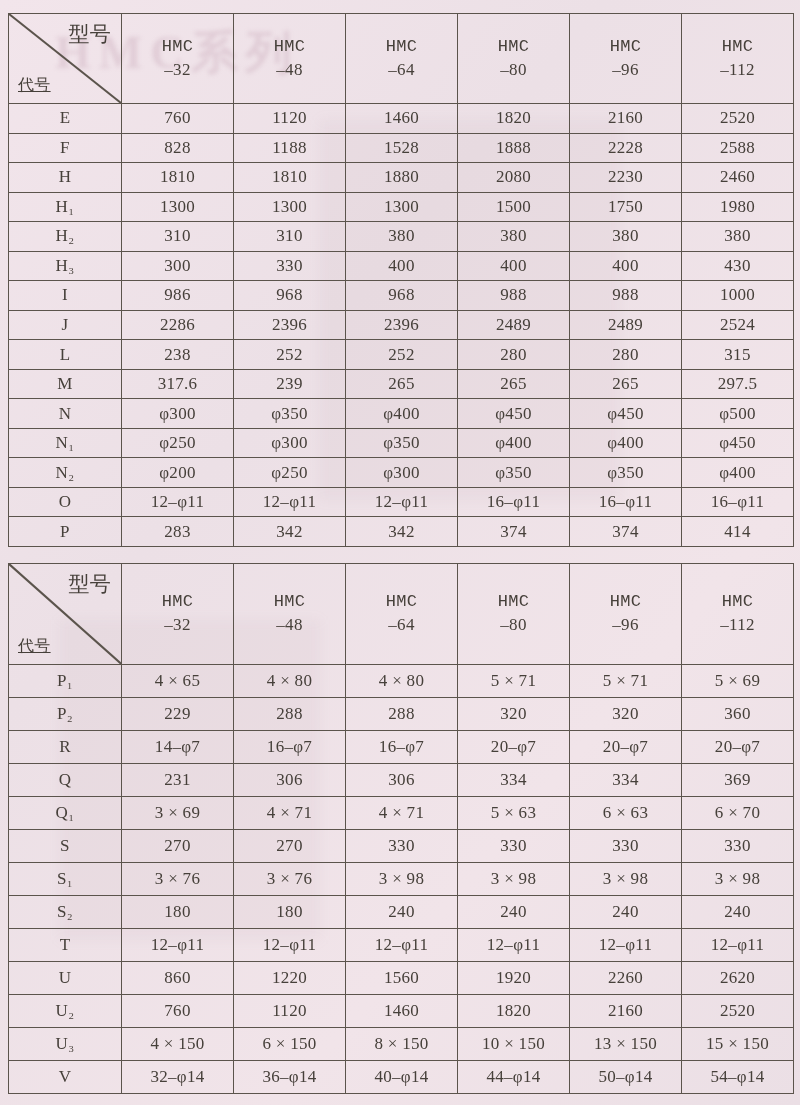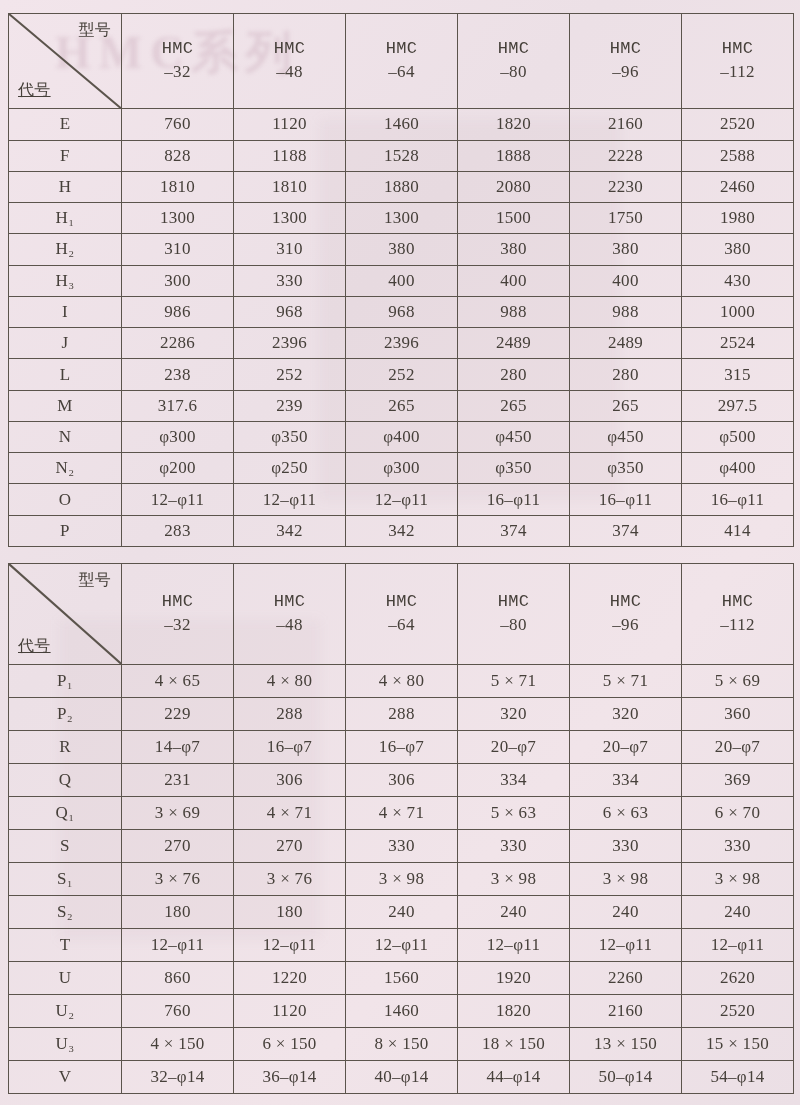--- a/index.html
+++ b/index.html
@@ -31,21 +31,21 @@
     border:1.6px solid #5b544c;
     text-align:center;vertical-align:middle;
     font-size:17px;color:#46403a;padding:0;
     letter-spacing:0.3px;
   }
   tr.hdr{height:64px;}
   .colhead .l1{display:block;line-height:1.35;font-size:17px;font-family:Liberation Mono, monospace;}
   .colhead .l2{display:block;line-height:1.35;font-size:17px;}
   td.corner{position:relative;padding:0;}
   td.corner svg{position:absolute;left:0;top:0;width:100%;height:100%;}
-  .corner-top{position:absolute;top:6px;right:10px;font-size:16px;}
+  .corner-top{position:absolute;top:6px;right:10px;font-size:21px;}
   .corner-bottom{position:absolute;bottom:7px;left:9px;font-size:16px;text-decoration:underline;}
   td.code-cell{font-size:16.5px;}
   td.val-cell{font-size:16.5px;}
 </style>
 </head>
 <body>
 
 <div class="ghost-title">HMC系列</div>
 <div class="ghost-smear" style="left:320px;top:120px;width:300px;height:380px;"></div>
 <div class="ghost-smear" style="left:60px;top:620px;width:260px;height:320px;"></div>
@@ -189,20 +189,29 @@
       <tr>
         <td class="code-cell">N</td>
         <td class="val-cell">φ300</td>
         <td class="val-cell">φ350</td>
         <td class="val-cell">φ400</td>
         <td class="val-cell">φ450</td>
         <td class="val-cell">φ450</td>
         <td class="val-cell">φ500</td>
       </tr>
       <tr>
+        <td class="code-cell">N₁</td>
+        <td class="val-cell">φ250</td>
+        <td class="val-cell">φ300</td>
+        <td class="val-cell">φ350</td>
+        <td class="val-cell">φ400</td>
+        <td class="val-cell">φ400</td>
+        <td class="val-cell">φ450</td>
+      </tr>
+      <tr>
         <td class="code-cell">N₂</td>
         <td class="val-cell">φ200</td>
         <td class="val-cell">φ250</td>
         <td class="val-cell">φ300</td>
         <td class="val-cell">φ350</td>
         <td class="val-cell">φ350</td>
         <td class="val-cell">φ400</td>
       </tr>
       <tr>
         <td class="code-cell">O</td>
@@ -368,21 +377,21 @@
         <td class="val-cell">1460</td>
         <td class="val-cell">1820</td>
         <td class="val-cell">2160</td>
         <td class="val-cell">2520</td>
       </tr>
       <tr>
         <td class="code-cell">U₃</td>
         <td class="val-cell">4 × 150</td>
         <td class="val-cell">6 × 150</td>
         <td class="val-cell">8 × 150</td>
-        <td class="val-cell">18 × 150</td>
+        <td class="val-cell">10 × 150</td>
         <td class="val-cell">13 × 150</td>
         <td class="val-cell">15 × 150</td>
       </tr>
       <tr>
         <td class="code-cell">V</td>
         <td class="val-cell">32–φ14</td>
         <td class="val-cell">36–φ14</td>
         <td class="val-cell">40–φ14</td>
         <td class="val-cell">44–φ14</td>
         <td class="val-cell">50–φ14</td>

